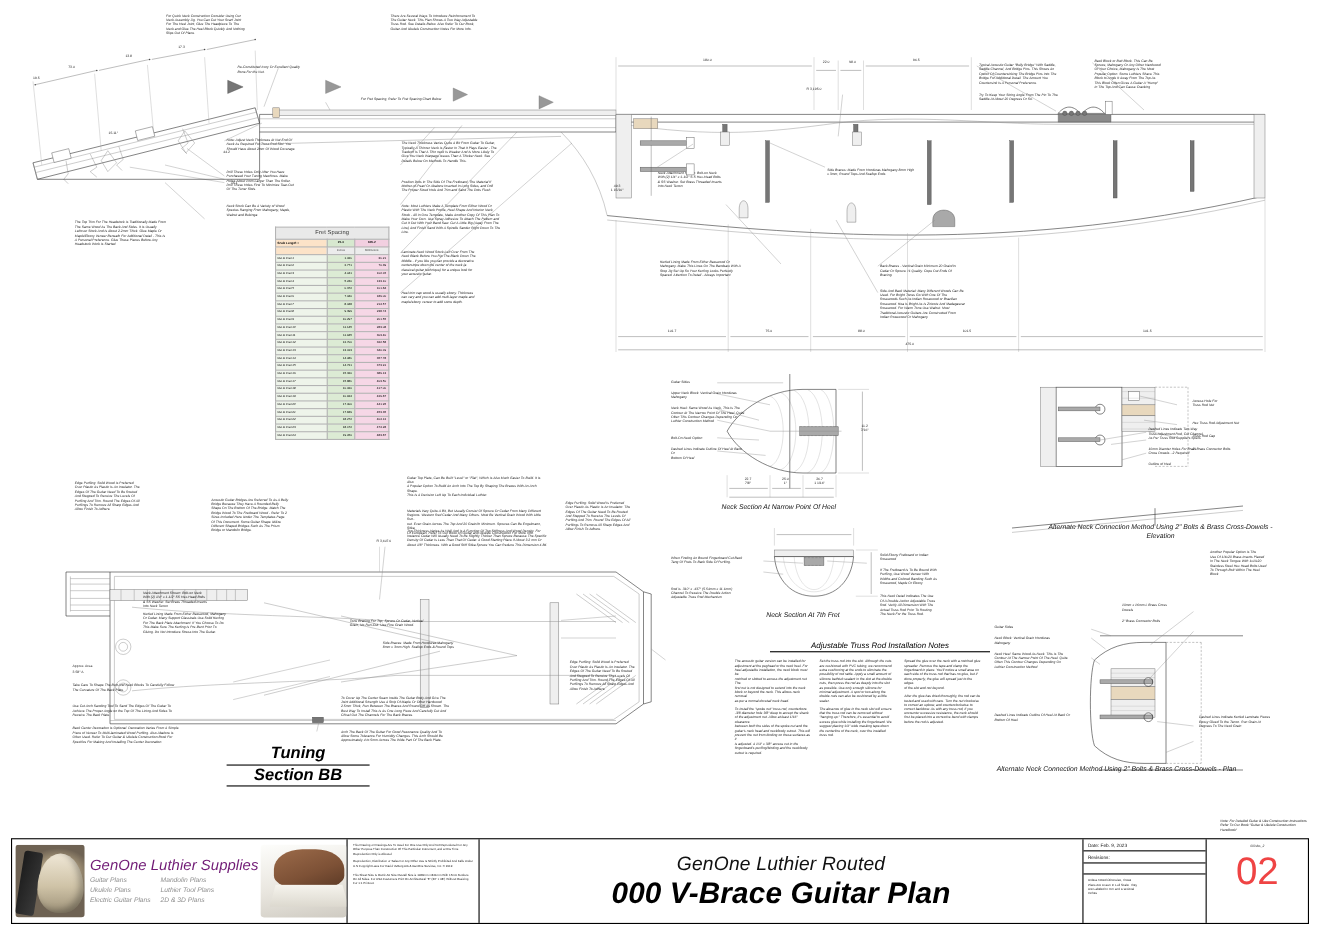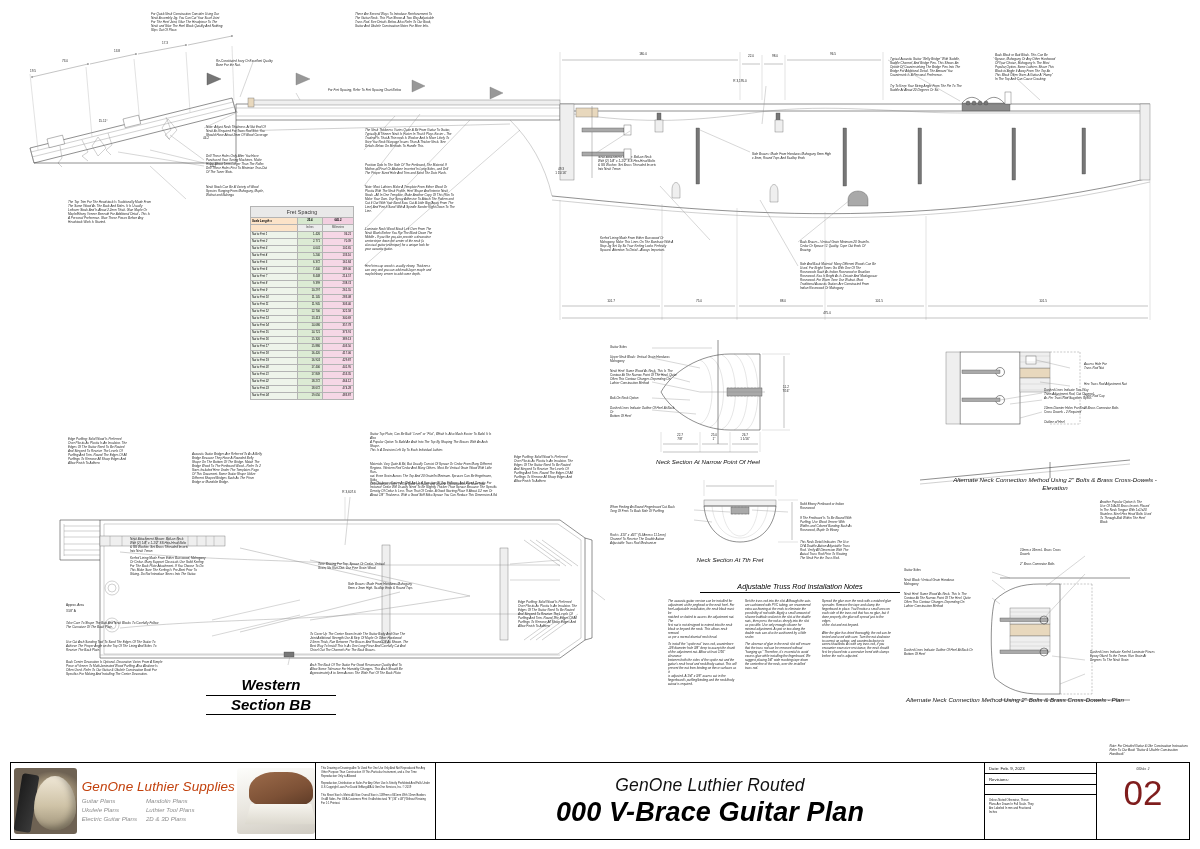--- a/index.html
+++ b/index.html
@@ -106,21 +106,21 @@
   #tb-num { width: 92px; border-right: none; display: flex; flex-direction: column; align-items: center; }
 
   .legal-p { font-size: 2.7px; line-height: 1.42; color: #1f1f1f; margin-bottom: 4px; white-space: pre-line; }
   .tb-brand { font-style: italic; font-size: 17.5px; color: #111; letter-spacing: .01em; }
   .tb-plan { font-style: italic; font-weight: bold; font-size: 27px; color: #000; margin-top: 1px; letter-spacing: .005em; }
 
   .meta-row { border-bottom: 1.1px solid #000; padding: 2.5px 4px; font-size: 4.3px; color: #111; }
   .meta-row:last-child { border-bottom: none; }
   .meta-note { font-size: 2.8px; line-height: 1.45; color: #1f1f1f; white-space: pre-line; padding: 3px 4px; }
   .tb-num-code { font-size: 3px; color: #333; margin-top: 4px; font-style: italic; }
-  .tb-num-big { font-size: 35px; color: #7f1d1d; line-height: 1; margin-top: 4px; font-family: "Liberation Sans", sans-serif; }
+  .tb-num-big { font-size: 35px; color: #ef4444; line-height: 1; margin-top: 4px; font-family: "Liberation Sans", sans-serif; }
 
   #tb-header-note {
     position: absolute; right: 12px; top: 744px;
     font-size: 3.1px; color: #222; text-align: left;
     line-height: 1.35; white-space: pre-line; font-style: italic;
   }
 
   
   .logo-photo {
     width: 74px; height: 66px; margin-left: 3px;
@@ -150,21 +150,21 @@
     content:""; position:absolute; left:12px; top:4px; width:64px; height:34px;
     background: linear-gradient(160deg,#9c6b4a,#7d5136 60%,#5c3a26);
     border-radius: 26px 26px 16px 16px / 18px 18px 10px 10px;
   }
   .logo-photo2::after {
     content:""; position:absolute; left:8px; top:36px; width:72px; height:26px;
     background: linear-gradient(180deg,#f6f4ee,#d5d1c6);
     clip-path: polygon(8% 0,92% 0,100% 78%,0 78%);
   }
   .logo-text { margin-left: 5px; }
-  .logo-title { font-style: italic; font-size: 13.5px; color: #c2410c; letter-spacing: .005em; white-space: nowrap; }
+  .logo-title { font-style: italic; font-size: 13.5px; color: #701a75; letter-spacing: .005em; white-space: nowrap; }
   .logo-cols { display: flex; gap: 9px; margin-top: 2px; }
   .logo-col { display: flex; flex-direction: column; }
   .logo-item { font-style: italic; font-size: 6.1px; color: #8d8d8d; line-height: 1.5; white-space: nowrap; }
 
   
   svg.draw { position: absolute; left: 0; top: 0; overflow: visible; }
   .stk { fill: none; stroke: #333; stroke-width: .55; }
   .stk-l { fill: none; stroke: #8c8c8c; stroke-width: .4; }
   .stk-d { fill: none; stroke: #777; stroke-width: .4; stroke-dasharray: 2 1.4; }
   .fill-wood { fill: #e8d8bd; stroke: #6d6d6d; stroke-width: .4; }
@@ -565,21 +565,21 @@
         <tr>
           <td class="ft-lbl">Nut to Fret 24</td>
           <td class="ft-in">19.050</td>
           <td class="ft-mm">483.87</td>
         </tr>
       </tbody>
   </table>
 
 
   <div class="caption" style="left:206px;top:676px;width:130px;font-size:15px;">
-    <span class="l">Western</span>
+    <span class="l">Tuning</span>
     <span class="l">Section BB</span>
   </div>
 
   <svg class="draw" width="1200" height="849">
 
     <path class="stk" d="M100,520 L100,658 L560,658 L585,640 L585,538 L560,520 Z" fill="#fdfdfd"></path>
     <path class="stk-l" d="M104,524 L104,654 L558,654 L581,638 L581,540 L558,524 Z"></path>
 
     <path class="stk" d="M585,538 L592,540 L592,638 L585,640"></path>
 

